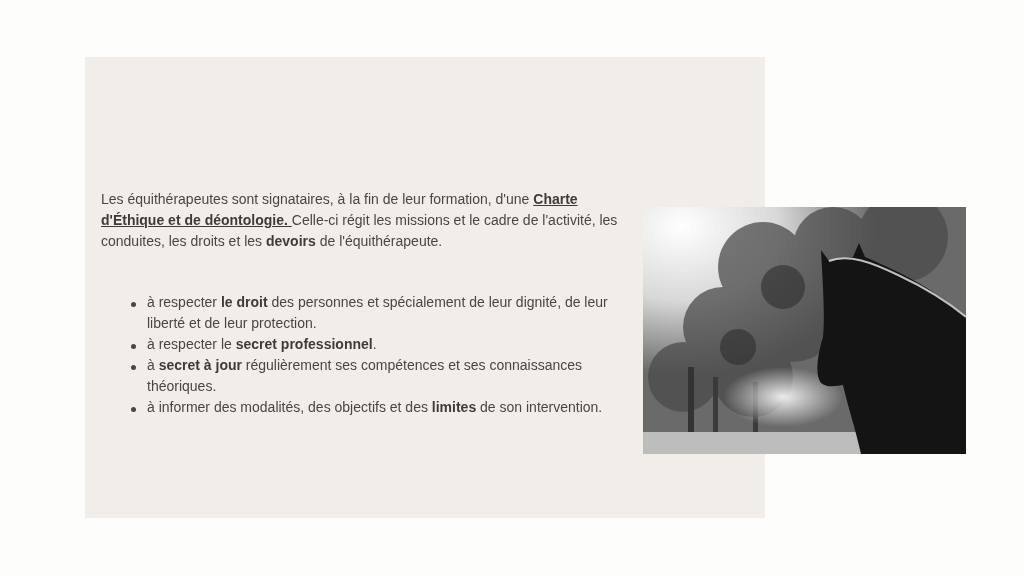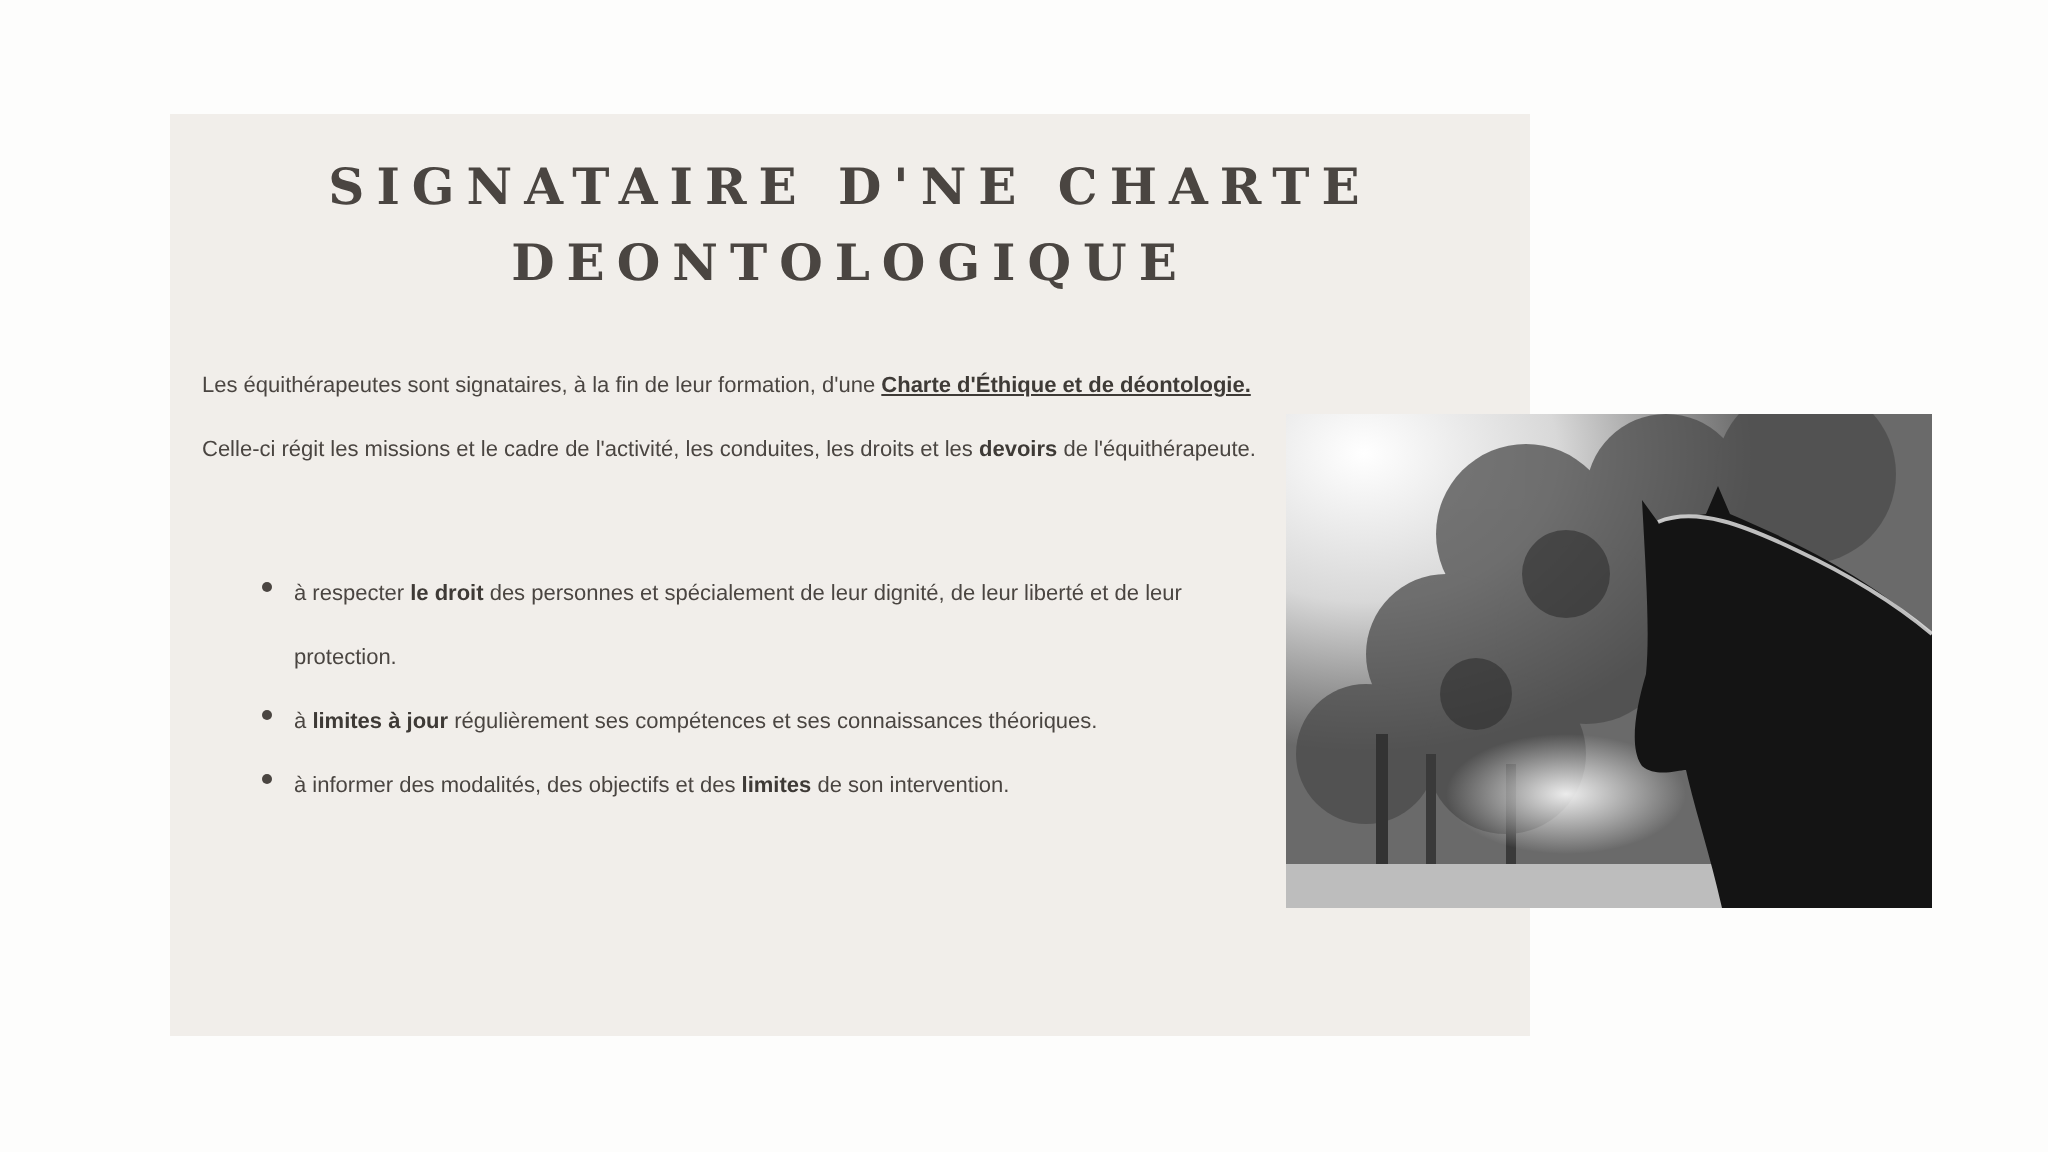--- a/index.html
+++ b/index.html
@@ -18,24 +18,24 @@
       position:absolute; left:0; top:18px; width:680px;
       text-align:center;
       font-family:"DejaVu Serif", serif;
       font-weight:bold;
       font-size:25px;
       letter-spacing:6px;
       line-height:38px;
       color:#4a4541;
     }
     .content {
-      position:absolute; left:16px; top:120px; width:540px;
+      position:absolute; left:16px; top:132px; width:540px;
       color:#4a4541;
-      font-size:11px;
-      line-height:32px;
+      font-size:14px;
+      line-height:21px;
     }
     .content p { margin:0; }
     .content b { font-weight:bold; color:#3e3a36; }
     .link { font-weight:bold; text-decoration:underline; color:#3e3a36; }
     .gap { height:24px; }
     ul { margin:16px; padding:0 0 0 30px; list-style:none; }
     li { position:relative; }
     li .bullet {
       position:absolute; left:-16px; top:10px;
       width:5px; height:5px; border-radius:50%;
@@ -45,33 +45,30 @@
       position:absolute; left:643px; top:207px;
       width:323px; height:247px;
       overflow:hidden;
       background:#888;
     }
   </style>
 </head>
 <body>
 
 <div class="panel">
-  <div class="title">
-    <div>SIGNATAIRE D'NE CHARTE</div>
-    <div>DEONTOLOGIQUE</div>
-  </div>
 
   <div class="content">
     <p><span>Les équithérapeutes sont signataires, à la fin de leur formation, d'une </span><span class="link">Charte d'Éthique et de déontologie. </span><span>Celle-ci régit les missions et le cadre de l'activité, les conduites, les droits et les </span><b>devoirs</b><span> de l'équithérapeute.</span></p>
 
     <div class="gap"></div>
 
     <ul>
       <li><span class="bullet"></span><span>à respecter </span><b>le droit</b><span> des personnes et spécialement de leur dignité, de leur liberté et de leur protection.</span></li>
-      <li><span class="bullet"></span><span>à </span><b>limites à jour</b><span> régulièrement ses compétences et ses connaissances théoriques.</span></li>
+      <li><span class="bullet"></span><span>à respecter le </span><b>secret professionnel</b><span>.</span></li>
+      <li><span class="bullet"></span><span>à </span><b>secret à jour</b><span> régulièrement ses compétences et ses connaissances théoriques.</span></li>
       <li><span class="bullet"></span><span>à informer des modalités, des objectifs et des </span><b>limites</b><span> de son intervention.</span></li>
     </ul>
   </div>
 </div>
 
 <div class="photo">
   <svg width="323" height="247" viewBox="0 0 323 247" xmlns="http://www.w3.org/2000/svg">
     <defs>
       <radialGradient id="sun" cx="0.12" cy="0.08" r="0.6">
         <stop offset="0" stop-color="#ffffff"></stop>

